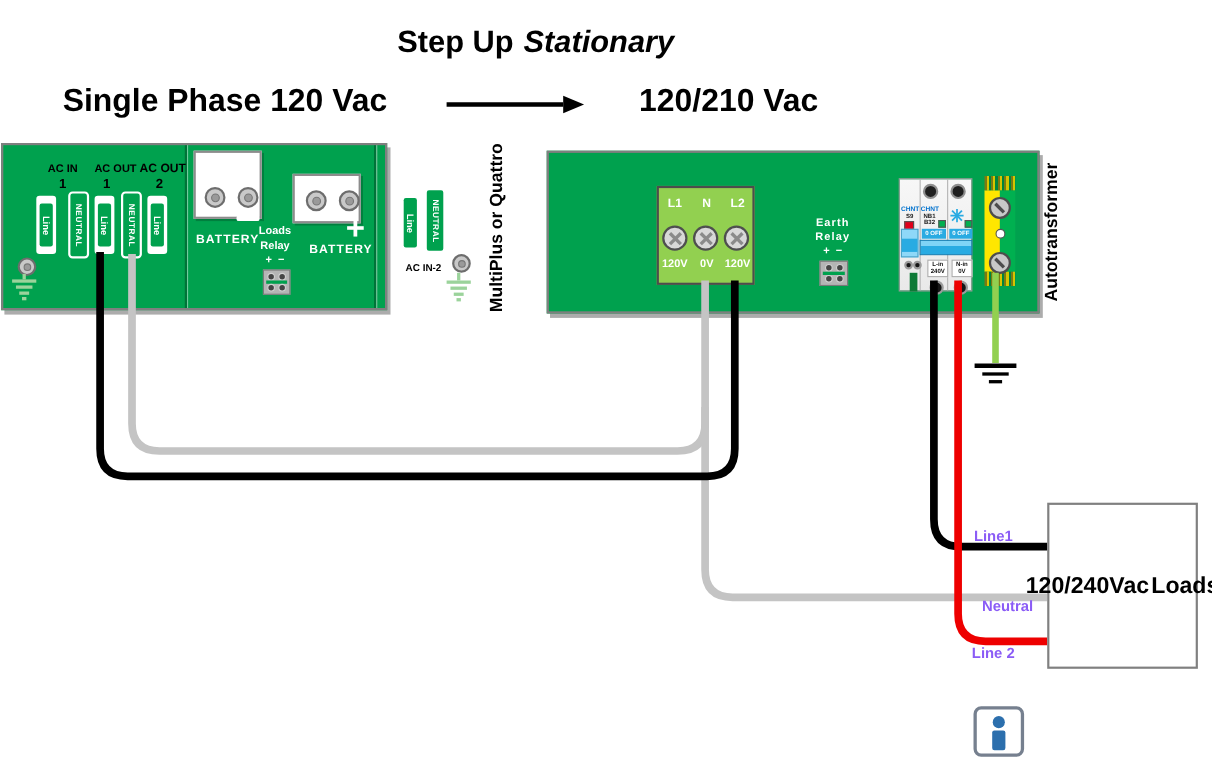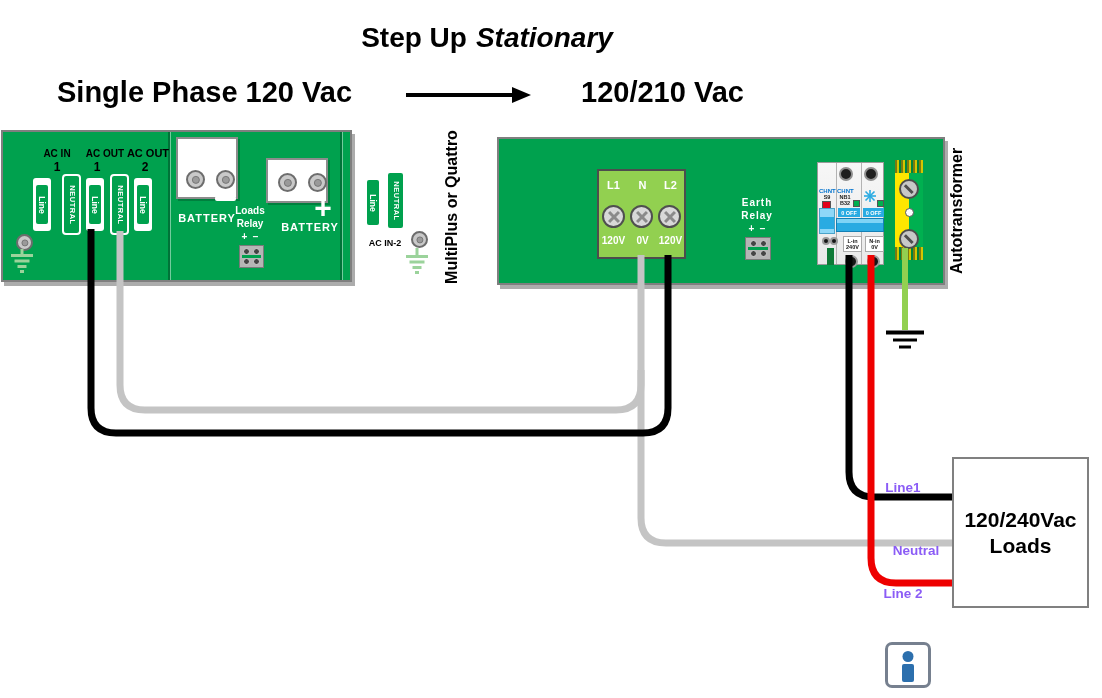--- a/index.html
+++ b/index.html
@@ -56,21 +56,21 @@
   .toggle .band{position:absolute;left:0;right:0;top:8px;height:12px;background:var(--bblue);}
   .outchip{background:#fff;border:1px solid #aaa;display:flex;flex-direction:column;
            align-items:center;justify-content:center;line-height:6px;}
   .outchip span{font-size:5.5px;font-weight:bold;color:#111;}
   .bscrew{width:13px;height:13px;border-radius:50%;background:#161616;border:2px solid #9b9b9b;}
   .gstripe{position:absolute;left:0;right:0;height:13px;
            background:repeating-linear-gradient(90deg,#7a7a12 0 2px,#d4c500 2px 4px,#00843c 4px 6px);}
   .slot-screw{border-radius:50%;background:#c8c8c8;border:2px solid #4d4d4d;}
   .slot-screw::after{content:"";position:absolute;left:50%;top:50%;width:70%;height:2.5px;background:#4d4d4d;
                      transform:translate(-50%,-50%) rotate(45deg);}
-  .loadsbox{background:#fff;border:2px solid #808080;display:flex;flex-direction:column;
+  .loadsbox{background:#fff;border:2px solid #808080;display:flex;flex-direction:row;
             align-items:center;justify-content:center;gap:2px;}
   .loadsbox span{font-size:21px;font-weight:bold;color:#000;}
   .wirelabel{font-size:13.5px;font-weight:bold;color:#8b5cf6;}
   .infobox{width:46px;height:46px;background:#fff;border:3px solid #76808f;border-radius:7px;}
   .infodot{position:absolute;left:50%;top:6px;transform:translateX(-50%);width:11px;height:11px;border-radius:50%;background:#2c6fad;}
   .infostem{position:absolute;left:50%;top:19px;transform:translateX(-50%);width:12px;height:18px;border-radius:2px;background:#2c6fad;}
   .notetext{font-size:13px;font-weight:bold;color:#000;line-height:19px;text-align:center;}
   .minusbar{background:#fff;border-radius:2px;}
   .plus{font-size:30px;font-weight:bold;color:#fff;line-height:26px;}
 </style>

